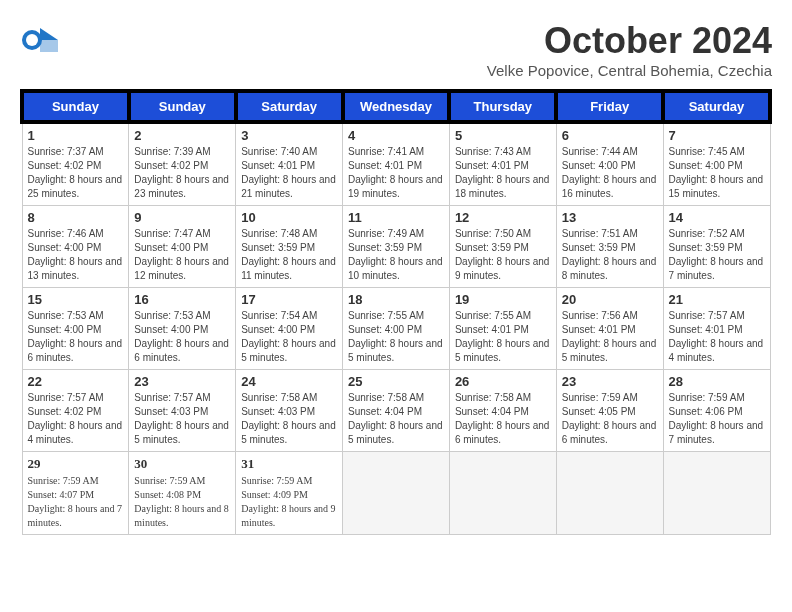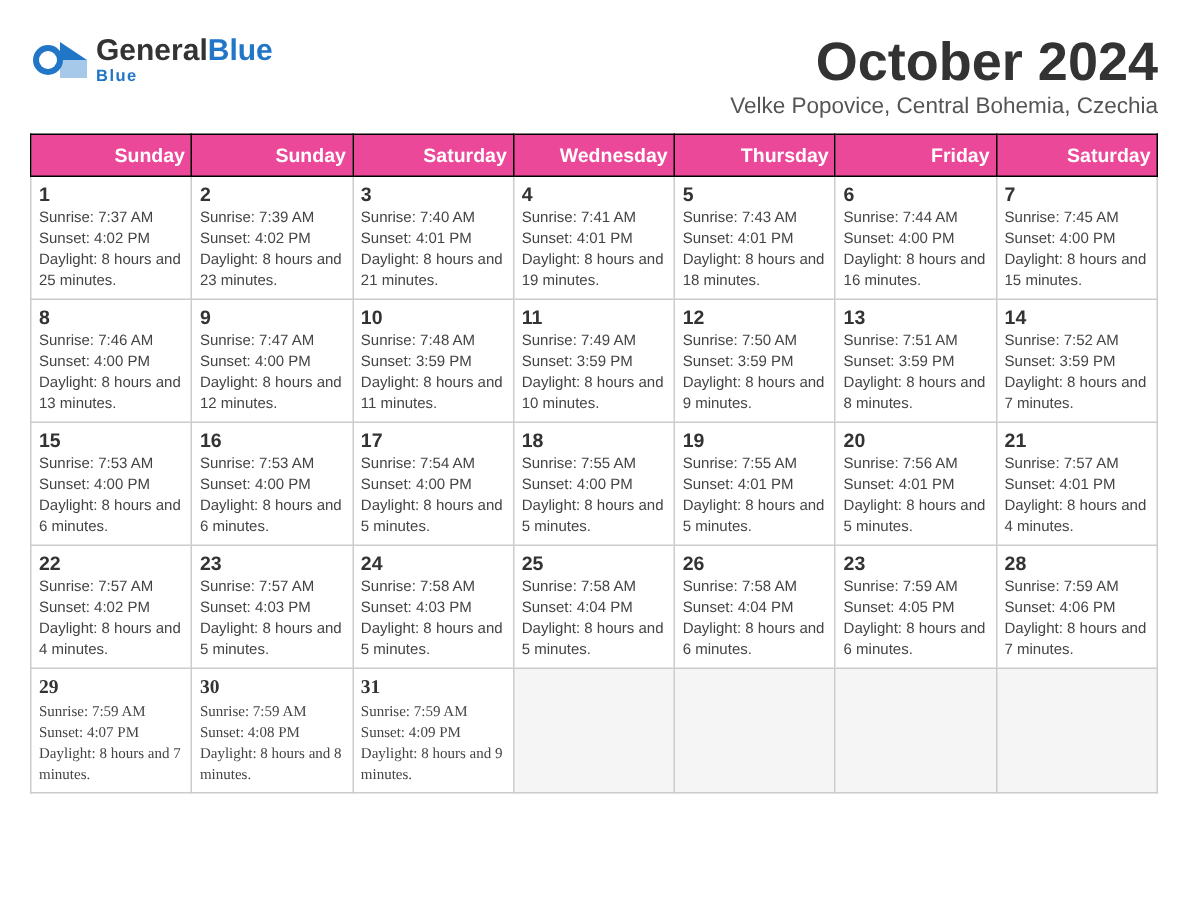--- a/index.html
+++ b/index.html
@@ -33,27 +33,27 @@
       font-size: 15px;
       color: #555;
       margin-left: 38px;
     }
     .calendar {
       width: 100%;
       border-collapse: collapse;
       table-layout: fixed;
     }
     .calendar th {
-      background-color: #ec4899;
+      background-color: #1d4ed8;
       color: #fff;
       font-size: 13px;
       font-weight: bold;
       padding: 6px 4px;
-      text-align: right;
-      border: 1px solid #000000;
+      text-align: center;
+      border: 4px solid #000000;
     }
     .calendar td {
       border: 1px solid #ccc;
       vertical-align: top;
       padding: 4px 5px;
       font-size: 10px;
       color: #333;
       height: 80px;
       background: #fff;
     }
@@ -81,26 +81,20 @@
 
 <div class="header">
   <div class="logo">
     <div style="display:flex;align-items:center;gap:4px;">
       <svg width="40" height="40" viewBox="0 0 40 40">
         <circle cx="12" cy="20" r="10" fill="#2176c7"></circle>
         <circle cx="12" cy="20" r="6" fill="white"></circle>
         <polygon points="20,8 38,20 20,20" fill="#2176c7"></polygon>
         <polygon points="20,20 38,20 38,32 20,32" fill="#2176c7" opacity="0.4"></polygon>
       </svg>
-      <div>
-        <div style="font-size:20px;font-weight:bold;line-height:1.1;">
-          <span style="color:#333;">General</span><span style="color:#2176c7;">Blue</span>
-        </div>
-        <div style="font-size:11px;color:#2176c7;font-weight:bold;letter-spacing:1px;">Blue</div>
-      </div>
     </div>
   </div>
   <div class="title-block">
     <div class="main-title">October 2024</div>
     <div class="subtitle">Velke Popovice, Central Bohemia, Czechia</div>
   </div>
 </div>
 
 <table class="calendar">
   <thead>

